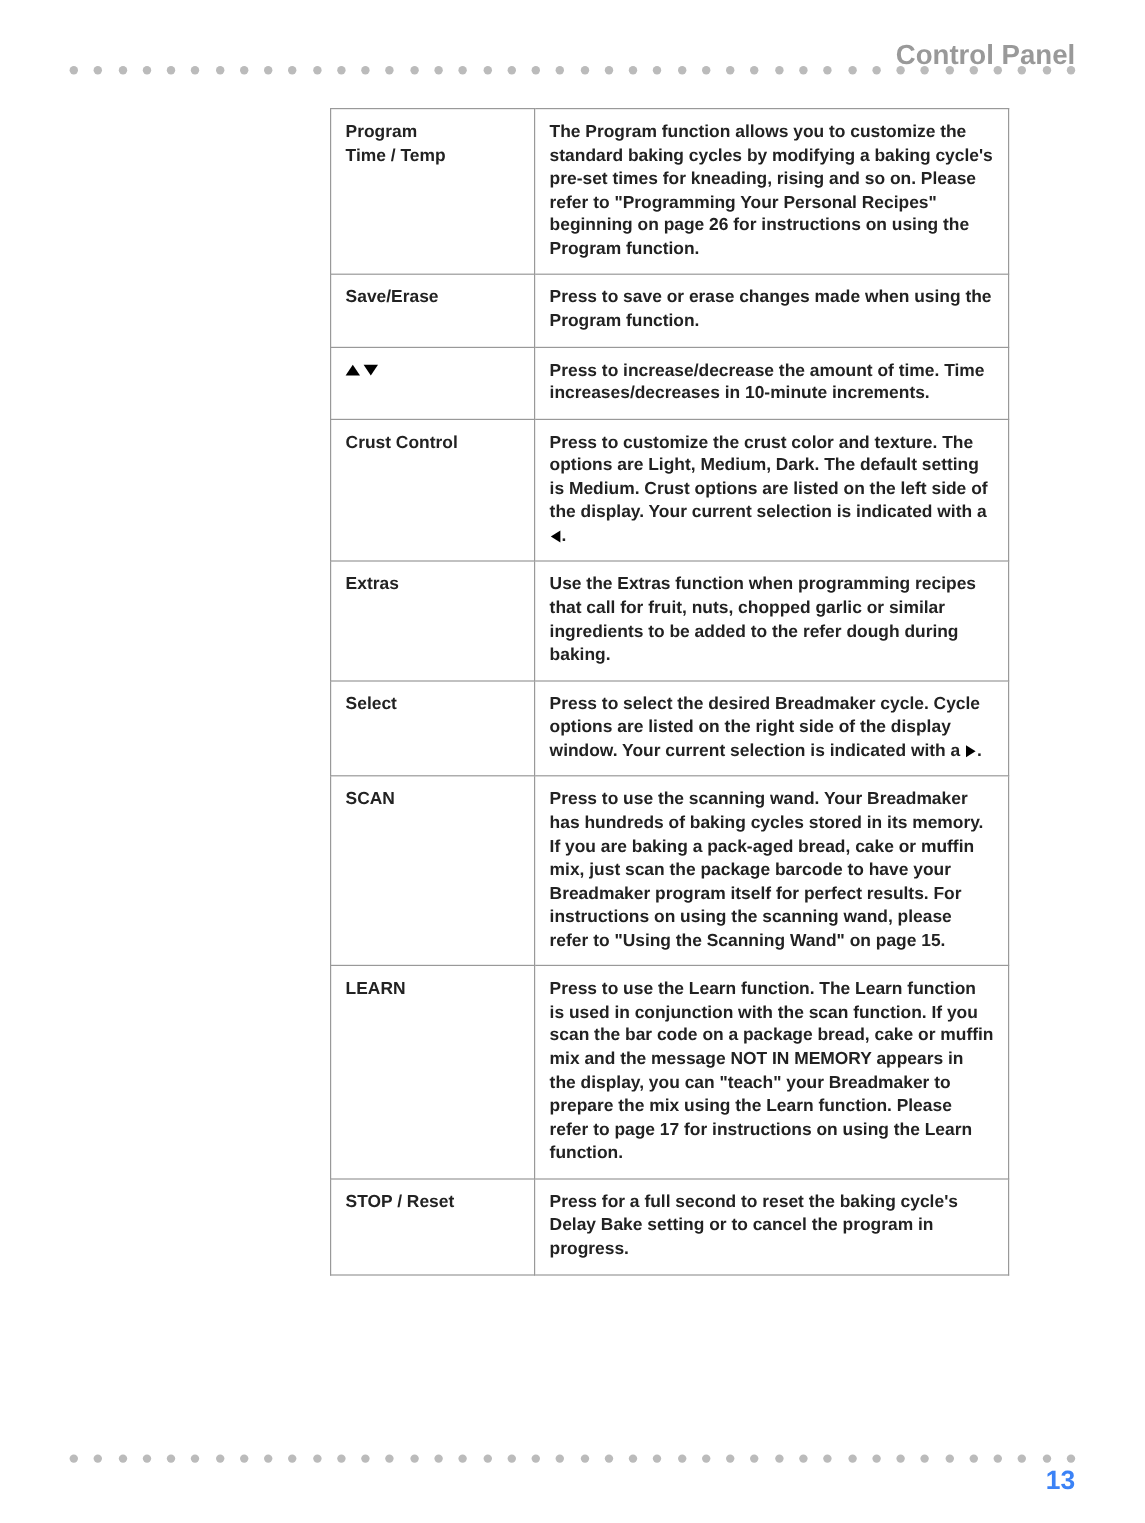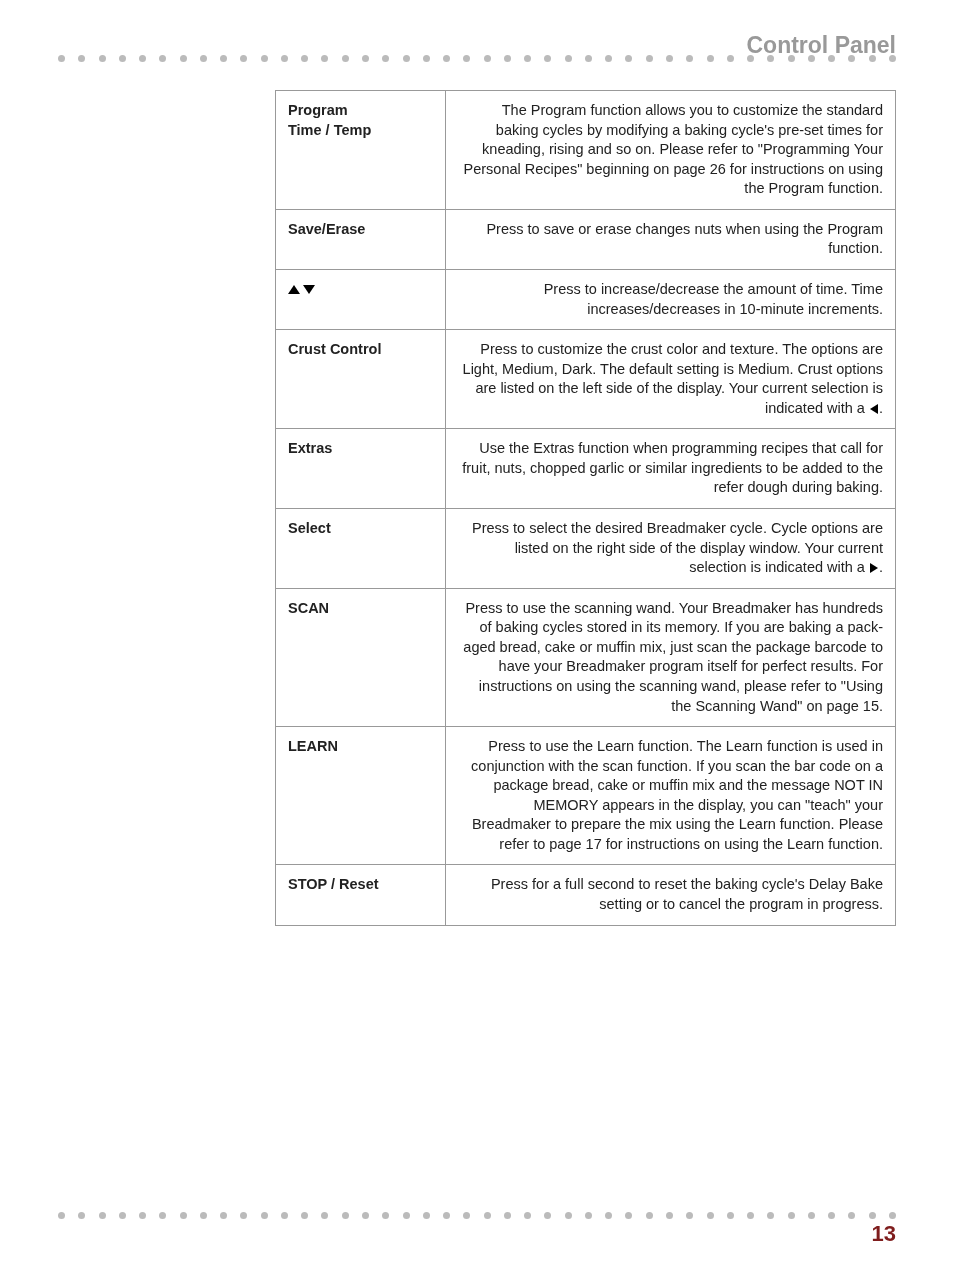--- a/index.html
+++ b/index.html
@@ -39,50 +39,49 @@
     .dot {
       width: 7px;
       height: 7px;
       border-radius: 50%;
       background: #bbb;
     }
     .table-container {
       position: absolute;
       top: 90px;
       left: 275px;
-      width: 621px;
+      width: 566px;
     }
     table {
       width: 100%;
       border-collapse: collapse;
       border: 1.5px solid #999;
     }
     td {
       border: 1px solid #999;
       padding: 10px 12px;
       vertical-align: top;
       font-size: 14.5px;
       line-height: 1.35;
       color: #222;
     }
     td.label {
       width: 170px;
       font-weight: bold;
     }
     td.desc {
-      font-weight: normal;
-      text-align: right;
+      font-weight: bold;
     }
     .page-number {
       position: absolute;
       bottom: 22px;
       right: 58px;
       font-size: 22px;
       font-weight: bold;
-      color: #7f1d1d;
+      color: #3b82f6;
     }
     .triangle-up {
       display: inline-block;
       width: 0;
       height: 0;
       border-left: 6px solid transparent;
       border-right: 6px solid transparent;
       border-bottom: 9px solid #000;
       margin-right: 3px;
     }
@@ -167,21 +166,21 @@
 
 <div class="table-container">
   <table>
     <tbody id="table-body">
         <tr>
           <td class="label">Program<br>Time / Temp</td>
           <td class="desc">The Program function allows you to customize the standard baking cycles by modifying a baking cycle's pre-set times for kneading, rising and so on. Please refer to "Programming Your Personal Recipes" beginning on page 26 for instructions on using the Program function.</td>
         </tr>
         <tr>
           <td class="label">Save/Erase</td>
-          <td class="desc">Press to save or erase changes nuts when using the Program function.</td>
+          <td class="desc">Press to save or erase changes made when using the Program function.</td>
         </tr>
         <tr>
           <td class="label"><span class="triangle-up"></span><span class="triangle-down"></span></td>
           <td class="desc">Press to increase/decrease the amount of time. Time increases/decreases in 10-minute increments.</td>
         </tr>
         <tr>
           <td class="label">Crust Control</td>
           <td class="desc">Press to customize the crust color and texture. The options are Light, Medium, Dark. The default setting is Medium. Crust options are listed on the left side of the display. Your current selection is indicated with a <span class="triangle-left-small"></span>.</td>
         </tr>
         <tr>

